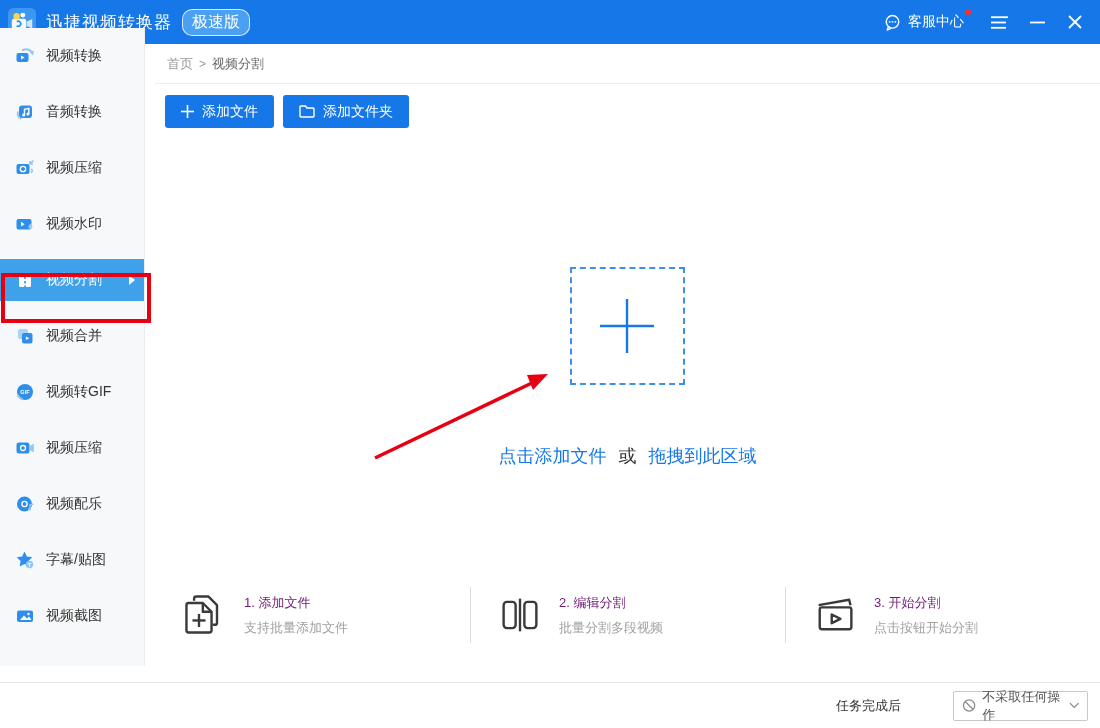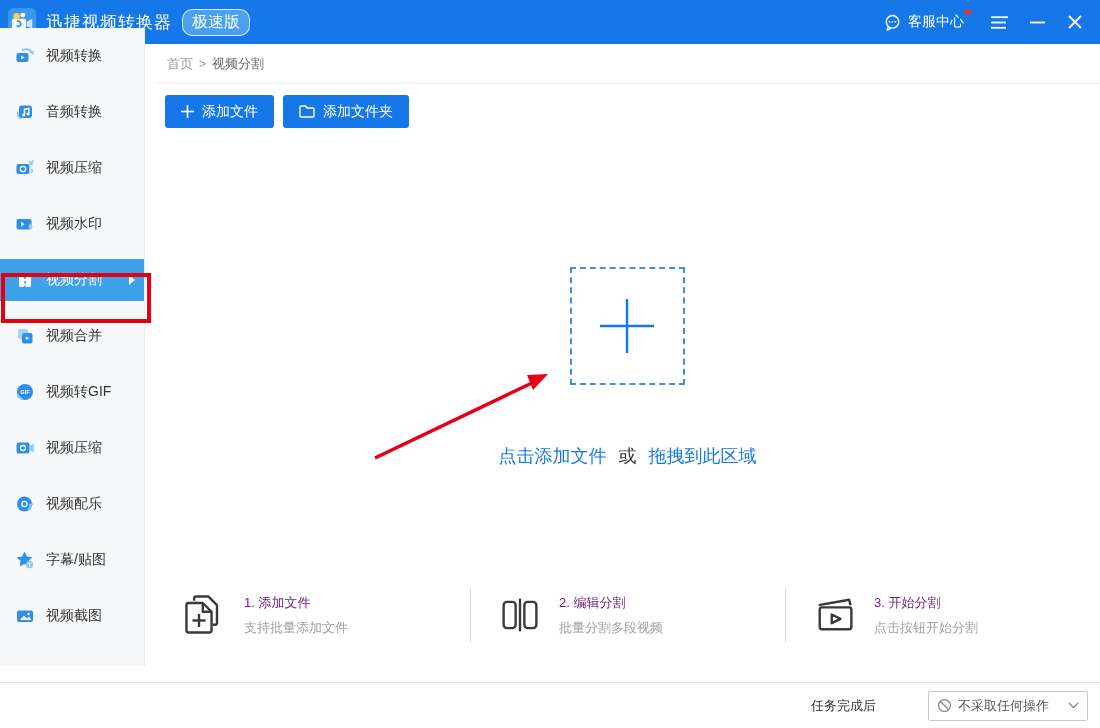--- a/index.html
+++ b/index.html
@@ -60,21 +60,21 @@
                           background:#DCDCDC; }
   .step-icon { width:48px; height:48px; margin-right:15px; flex:0 0 auto; }
   .step-title { font-size:13px; color:#701a75; }
   .step-sub { font-size:13px; color:#A0A0A0; margin-top:7px; }
 
   
   .bottombar { position:absolute; left:0; top:682px; width:1100px; height:46px; background:#fff;
                border-top:1px solid #E4E4E4; display:flex; align-items:center;
                justify-content:flex-end; padding-right:12px;gap:40px; }
   .task-label { font-size:13px; color:#333; margin-right:12px; }
-  .select { width:160px; height:30px; border:1px solid #C8C8C8; border-radius:2px; background:#fff;
+  .select { width:135px; height:30px; border:1px solid #C8C8C8; border-radius:2px; background:#fff;
             display:flex; align-items:center; padding:0 8px; font-size:13px; color:#555;
             cursor:pointer; }
   .select svg:first-child { margin-right:6px; }
   .select .chev { margin-left:auto; }
 
   
   .red-rect { position:absolute; left:1px; top:273px; width:150px; height:50px;
               border:4px solid #E60012; pointer-events:none; z-index:6; }
   .arrow-overlay { position:absolute; left:0; top:0; width:1100px; height:728px;
                    pointer-events:none; z-index:6; }

